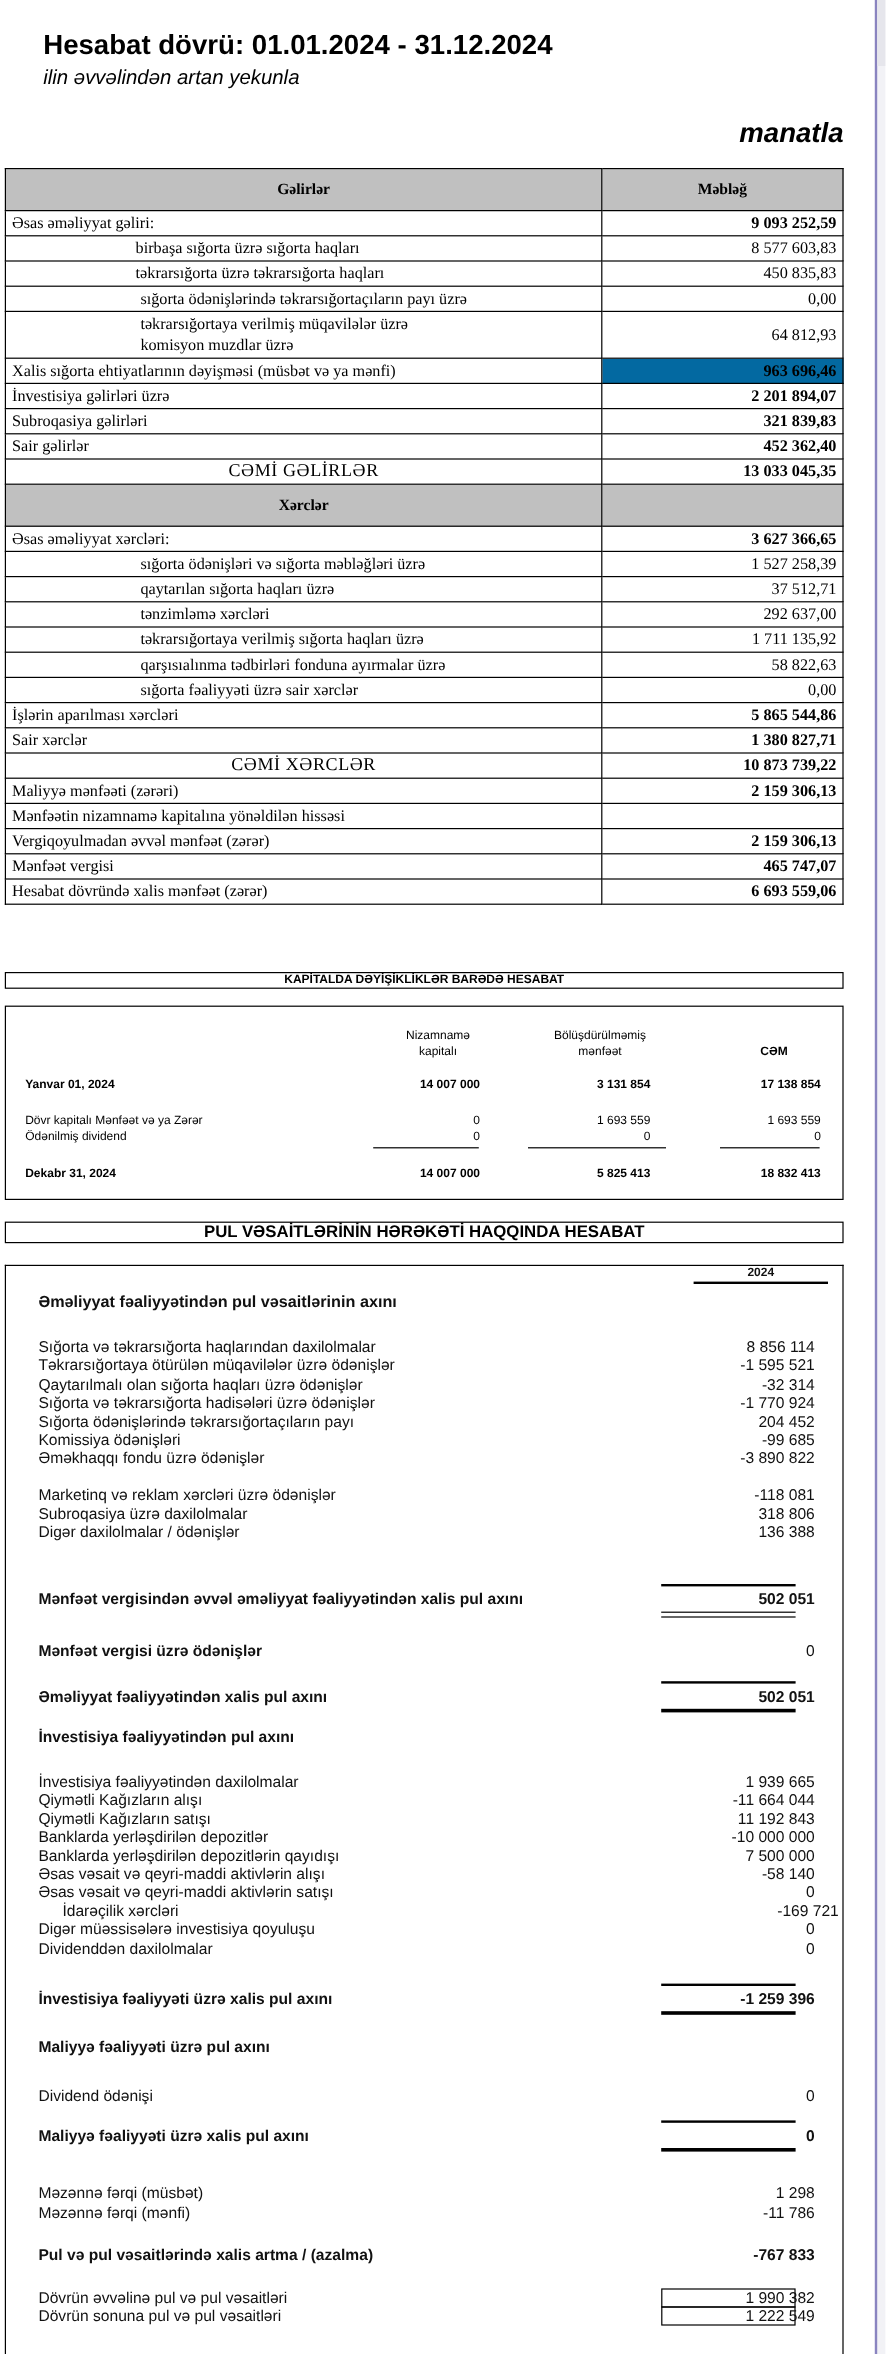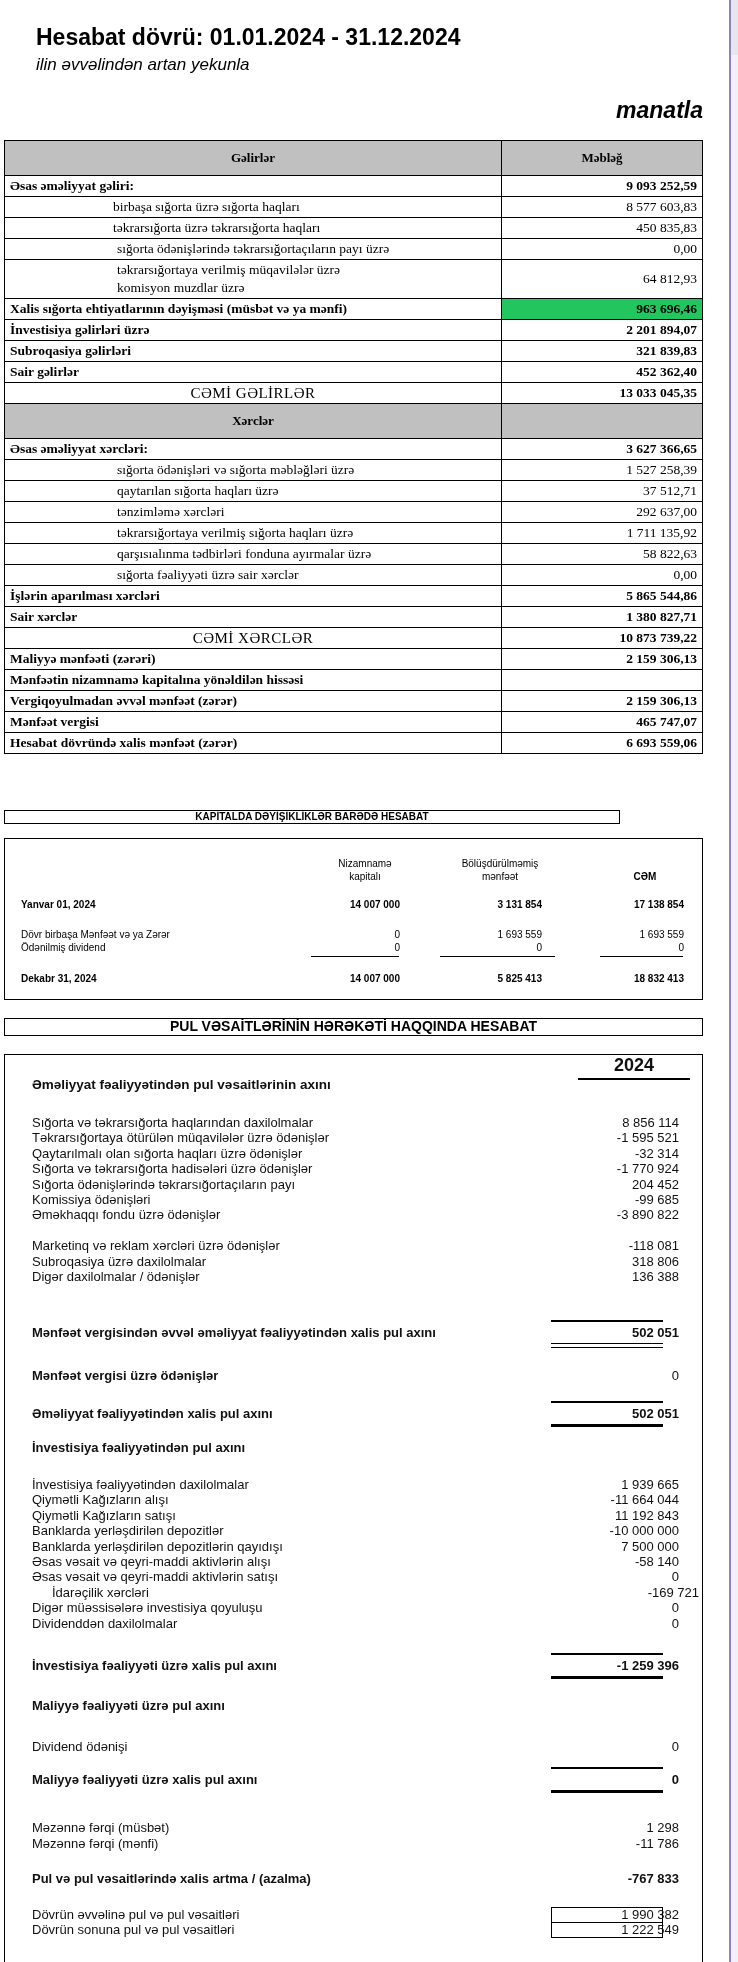--- a/index.html
+++ b/index.html
@@ -18,52 +18,52 @@
   .hdr-unit { position:absolute; right:35px; top:97px; font:bold italic 23px "Liberation Sans", sans-serif; }
 
   
   table.inc {
     position:absolute; left:4px; top:140px; width:699px; border-collapse:collapse;
     font-family:"Liberation Serif", serif; font-size:13.5px;
   }
   table.inc td { border:1.5px solid #000; padding:0 5px; height:20px; line-height:18px; }
   table.inc td.amt { width:190px; text-align:right; }
   table.inc tr.head td { background:#c0c0c0; height:34px; text-align:center; font-weight:bold; font-size:13px; }
-  table.inc td.lbl-bold { font-weight:bold; }
+  table.inc td.lbl-bold { font-weight:normal; }
   table.inc td.lbl-ind { padding-left:108px; }
   table.inc td.lbl-ind2 { padding-left:112px; }
   table.inc td.center { text-align:center; font-size:15px; letter-spacing:0.5px; }
   table.inc tr.tall td { height:38px; }
-  table.inc td.shaded { background:#22c55e; }
+  table.inc td.shaded { background:#0369a1; }
   table.inc td.bold { font-weight:bold; }
 
   
   .cap-title {
-    position:absolute; left:4px; top:810px; width:616px; height:14px; box-sizing:border-box;
+    position:absolute; left:4px; top:810px; width:699px; height:14px; box-sizing:border-box;
     border:1.5px solid #000; text-align:center; font:bold 10px "Liberation Sans", sans-serif; line-height:12px;
   }
   .cap-box {
     position:absolute; left:4px; top:838px; width:699px; height:162px; box-sizing:border-box;
     border:1.5px solid #000; font:10px "Liberation Sans", sans-serif;
   }
   .cap-box .colh { position:absolute; text-align:center; top:18px; line-height:13px; }
   .cap-box .r { position:absolute; }
   .cap-box .num { position:absolute; text-align:right; }
   .cap-box .ul { position:absolute; height:0; border-top:1px solid #000; }
 
   
   .cf-title {
     position:absolute; left:4px; top:1018px; width:699px; height:18px; box-sizing:border-box;
     border:1.5px solid #000; text-align:center; font:bold 14px "Liberation Sans", sans-serif; line-height:15px;
   }
   .cf-box {
     position:absolute; left:4px; top:1054px; width:699px; height:908px; box-sizing:border-box;
     border:1.5px solid #000; border-bottom:none; font:13px "Liberation Sans", sans-serif; color:#111;
   }
-  .cf-year { position:absolute; left:573px; top:0px; width:112px; text-align:center; font-weight:bold; font-size:18px; border-bottom:2px solid #000; padding-bottom:2px; }
+  .cf-year { position:absolute; left:573px; top:0px; width:112px; text-align:center; font-weight:bold; font-size:10px; border-bottom:2px solid #000; padding-bottom:2px; }
   .cf-row { position:absolute; left:27px; width:657px; height:16px; line-height:16px; }
   .cf-row .l { position:absolute; left:0; }
   .cf-row .v { position:absolute; right:10px; text-align:right; }
   .cf-row.bold { font-weight:bold; }
   .sumline-top { position:absolute; left:546px; width:112px; border-top:2px solid #000; }
   .sumline-dbl { position:absolute; left:546px; width:112px; height:3px; border-top:1px solid #000; border-bottom:1px solid #000; }
   .sumline-thick { position:absolute; left:546px; width:112px; border-top:3px solid #000; }
   .boxed { position:absolute; left:546px; width:112px; height:16px; border:1px solid #000; box-sizing:border-box; }
 </style>
 </head>
@@ -200,21 +200,21 @@
     <div>Bölüşdürülməmiş</div>
     <div>mənfəət</div>
   </div>
   <div class="colh" style="left:600px;width:80px;top:31px;font-weight:bold">CƏM</div>
 
   <div class="r" style="left:16px;top:60px;font-weight:bold">Yanvar 01, 2024</div>
   <div class="num" style="right:302px;top:60px;font-weight:bold">14 007 000</div>
   <div class="num" style="right:160px;top:60px;font-weight:bold">3 131 854</div>
   <div class="num" style="right:18px;top:60px;font-weight:bold">17 138 854</div>
 
-  <div class="r" style="left:16px;top:90px">Dövr birbaşa Mənfəət və ya Zərər</div>
+  <div class="r" style="left:16px;top:90px">Dövr kapitalı Mənfəət və ya Zərər</div>
   <div class="num" style="right:302px;top:90px">0</div>
   <div class="num" style="right:160px;top:90px">1 693 559</div>
   <div class="num" style="right:18px;top:90px">1 693 559</div>
 
   <div class="r" style="left:16px;top:103px">Ödənilmiş dividend</div>
   <div class="num" style="right:302px;top:103px">0</div>
   <div class="num" style="right:160px;top:103px">0</div>
   <div class="num" style="right:18px;top:103px">0</div>
 
   <div class="ul" style="left:306px;width:88px;top:117px"></div>

